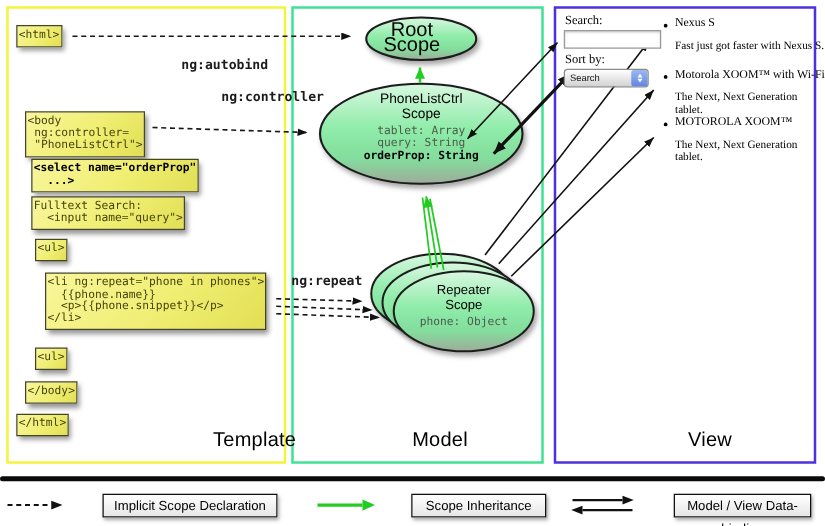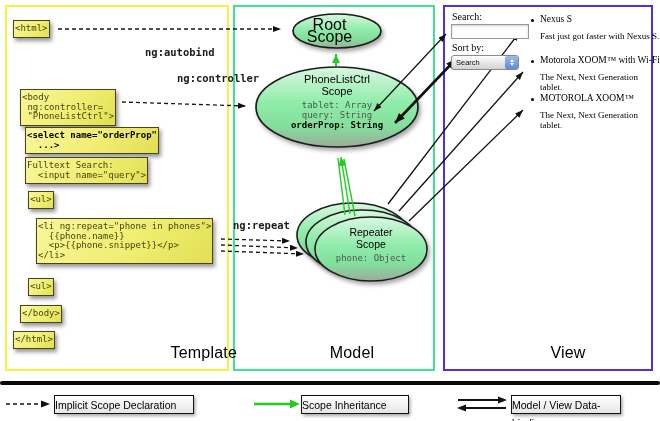--- a/index.html
+++ b/index.html
@@ -52,21 +52,21 @@
         align-items:center;justify-content:center;gap:1px;}
   .tri-up{width:0;height:0;border-left:2.5px solid transparent;border-right:2.5px solid transparent;border-bottom:3px solid #fff;}
   .tri-dn{width:0;height:0;border-left:2.5px solid transparent;border-right:2.5px solid transparent;border-top:3px solid #fff;}
   .v-dot{position:absolute;left:531px;width:3px;height:3px;border-radius:50%;background:#000;z-index:4;}
   .v-title{position:absolute;left:540px;font-size:9.5px;z-index:4;color:#000;}
   .v-desc{position:absolute;left:540px;font-size:9px;z-index:4;color:#000;}
 
   #separator{position:absolute;left:0;top:381px;width:660px;height:4px;background:#0a0a0a;border-radius:2px;}
   .leg-box{position:absolute;top:395px;height:19px;z-index:4;border:1px solid #111;
            background:linear-gradient(#fff,#e6e6e6);box-shadow:1.5px 2px 3px rgba(0,0,0,.35);
-           font-size:10.5px;line-height:18px;text-align:left;color:#000;box-sizing:border-box;}
+           font-size:10.5px;line-height:18px;text-align:center;color:#000;box-sizing:border-box;margin-left:28px;}
   #leg-box1{left:54px;width:140px;} #leg-box2{left:301px;width:108px;} #leg-box3{left:511px;width:110px;}
   .leg-arrow{position:absolute;z-index:4;}
 </style>
 </head>
 <body>
 
 <div id="stage">
 
   <div class="col" id="col-template"></div>
   <div class="col" id="col-model"></div>

